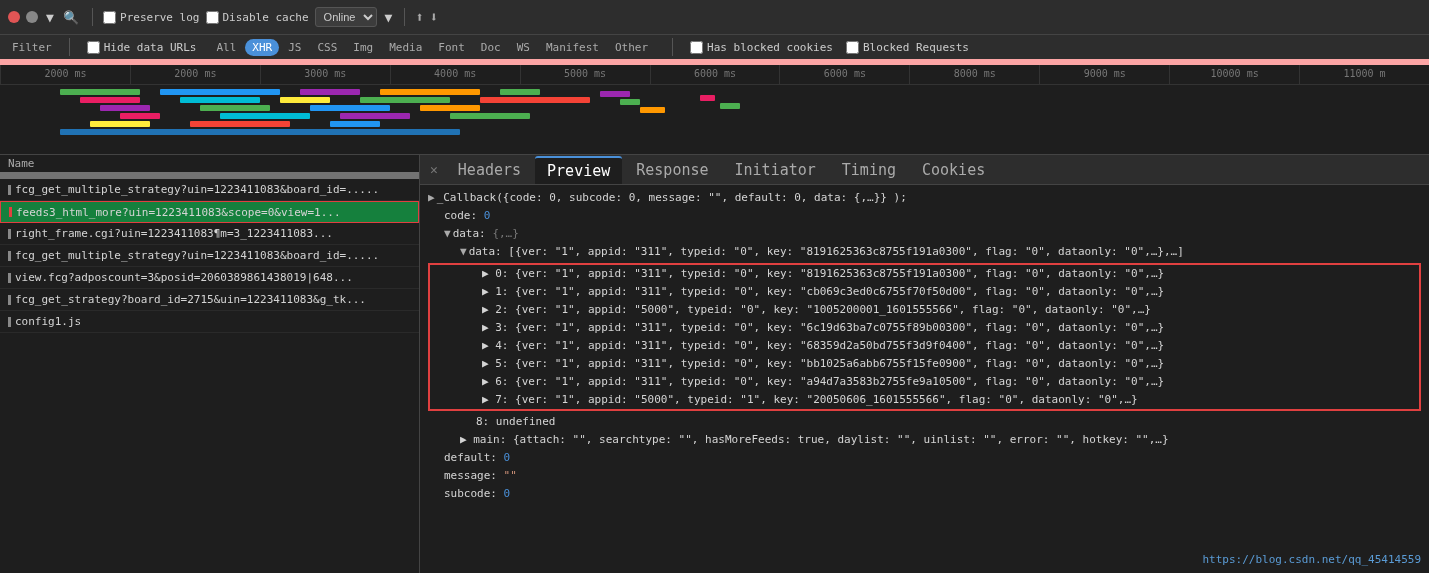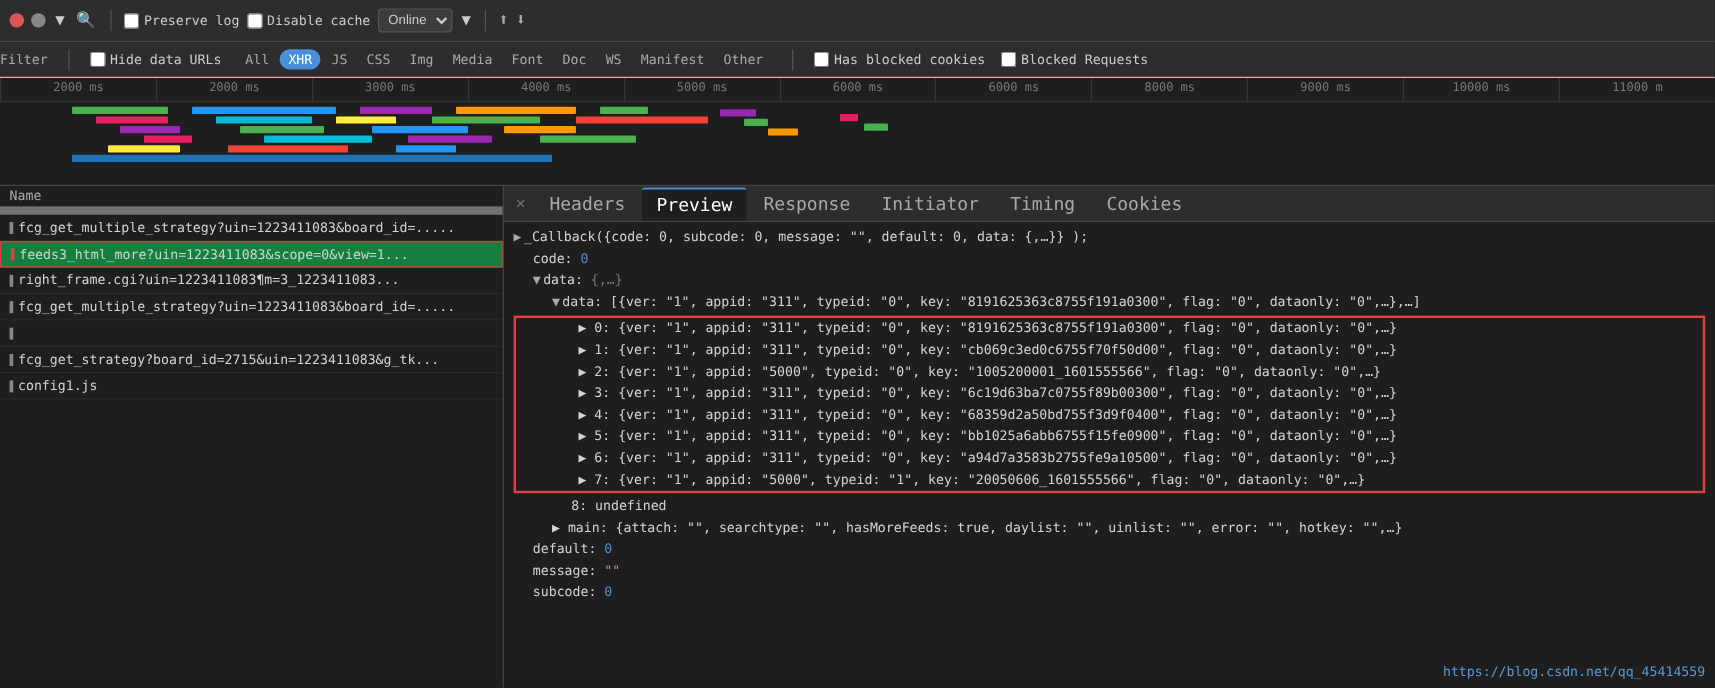--- a/index.html
+++ b/index.html
@@ -44,23 +44,23 @@
     }
     .toolbar-upload-icon, .toolbar-download-icon {
       color: #aaa; font-size: 14px; cursor: pointer;
     }
 
     
     .filter-bar {
       display: flex;
       align-items: center;
       background: #2d2d2d;
-      border-bottom: 1px solid #fca5a5;
+      border-bottom: 6px solid #fca5a5;
       height: 30px;
-      padding: 0 0;
+      padding: 0 12px;
       gap: 13px;
     }
     .filter-label { color: #aaa; font-size: 11px; }
     .filter-separator { width: 1px; height: 18px; background: #555; margin: 0 4px; }
     .filter-checkbox-group {
       display: flex; align-items: center; gap: 4px; color: #ccc; font-size: 11px;
     }
     .filter-tabs {
       display: flex; align-items: center; gap: 2px;
     }
@@ -373,20 +373,21 @@
       <div class="file-icon-bar">
         <div class="status-bar"></div>
       </div>
       <span class="file-name">fcg_get_multiple_strategy?uin=1223411083&amp;board_id=.....</span>
     </div>
 
     <div class="file-item">
       <div class="file-icon-bar">
         <div class="status-bar"></div>
       </div>
+      <span class="file-name">view.fcg?adposcount=3&amp;posid=2060389861438019|648...</span>
     </div>
 
     <div class="file-item">
       <div class="file-icon-bar">
         <div class="status-bar"></div>
       </div>
       <span class="file-name">fcg_get_strategy?board_id=2715&amp;uin=1223411083&amp;g_tk...</span>
     </div>
 
     <div class="file-item">

